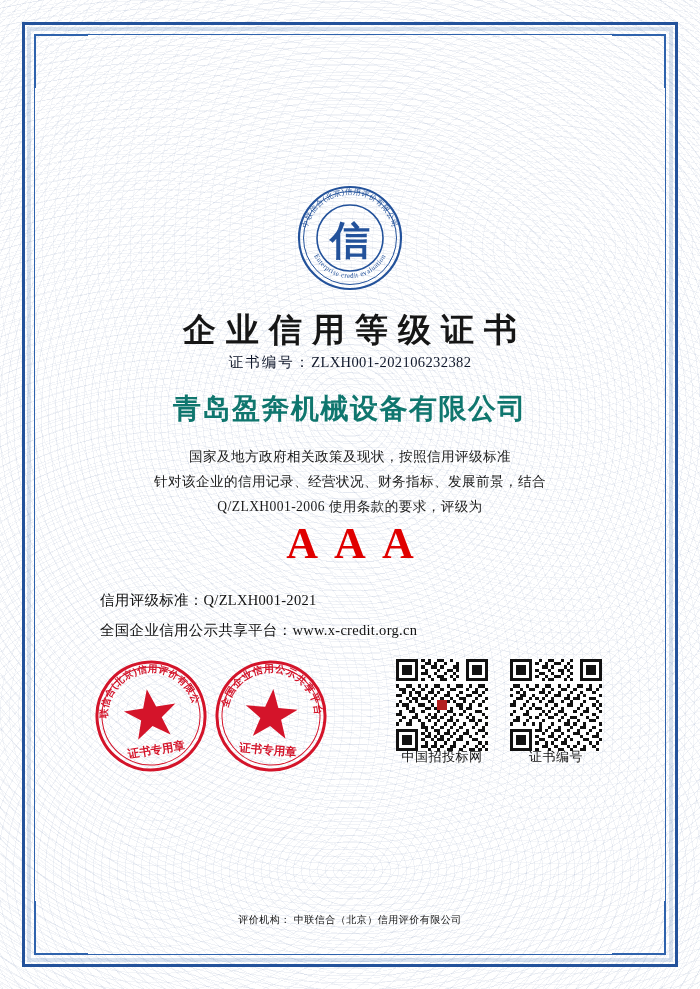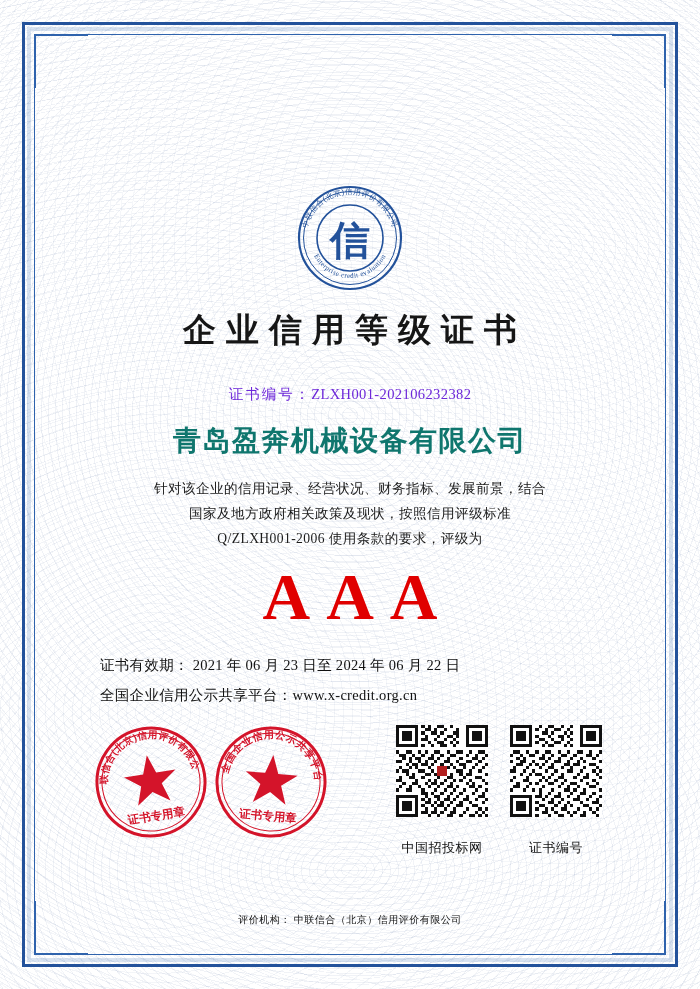--- a/index.html
+++ b/index.html
@@ -95,23 +95,23 @@
   .title-en {
     margin-top: 5px;
     font-family: "Liberation Serif", serif;
     font-size: 16.5px;
     font-weight: bold;
     color: #1d1d1d;
     letter-spacing: 0.2px;
   }
 
   .cert-no {
-    margin-top: 32px;
+    margin-top: 0;
     font-size: 14.5px;
-    color: #6d28d9;
+    color: #0f172a;
     letter-spacing: 0.4px;
   }
   .cert-no .label { letter-spacing: 2px; }
 
   .company {
     margin-top: 18px;
     font-size: 28px;
     font-weight: bold;
     color: #0f766e;
     letter-spacing: 1.5px;
@@ -121,23 +121,22 @@
     margin-top: 16px;
     text-align: center;
     font-size: 13.6px;
     line-height: 1.85;
     color: #1a1a1a;
     letter-spacing: 0.4px;
     max-width: 430px;
   }
 
   .grade {
-    margin-top: 8px;
     font-family: "Liberation Serif", serif;
-    font-size: 66px;
+    font-size: 44px;
     font-weight: bold;
     color: #e00000;
     letter-spacing: 16px;
     text-indent: 16px;
     line-height: 1.15;
   }
 
   .info-block {
     margin-top: 16px;
     width: 100%;
@@ -171,21 +170,21 @@
     position: absolute;
     top: 6px;
     width: 92px;
     height: 92px;
     background: #fff;
   }
   .qr.one { left: 348px; }
   .qr.two { left: 462px; }
   .qr-caption {
     position: absolute;
-    top: 120px;
+    top: 95px;
     width: 120px;
     text-align: center;
     font-size: 13px;
     color: #111;
     letter-spacing: 0.5px;
   }
   .qr-caption.one { left: 334px; }
   .qr-caption.two { left: 448px; }
 
   .issuer {
@@ -235,29 +234,29 @@
 
     <div class="title-cn">企业信用等级证书</div>
 
     <div class="cert-no">
       <span class="label">证书编号：</span><span>ZLXH001-202106232382</span>
     </div>
 
     <div class="company">青岛盈奔机械设备有限公司</div>
 
     <div class="desc">
+      <div>国家及地方政府相关政策及现状，按照信用评级标准</div>
       <div>针对该企业的信用记录、经营状况、财务指标、发展前景，结合</div>
-      <div>国家及地方政府相关政策及现状，按照信用评级标准</div>
       <div>Q/ZLXH001-2006 使用条款的要求，评级为</div>
     </div>
 
     <div class="grade">AAA</div>
 
     <div class="info-block">
-      <div class="row">证书有效期：  2021 年 06 月 23 日至 2024 年 06 月 22 日</div>
+      <div class="row">信用评级标准：Q/ZLXH001-2021</div>
       <div class="row">全国企业信用公示共享平台：www.x-credit.org.cn</div>
     </div>
 
     <div class="bottom-row">
 
       <div class="seal one">
         <svg width="118" height="118" viewBox="0 0 118 118">
           <defs>
             <path id="sealRing1" d="M 59,59 m -44,0 a 44,44 0 1,1 88,0" fill="none"></path>
           </defs>

